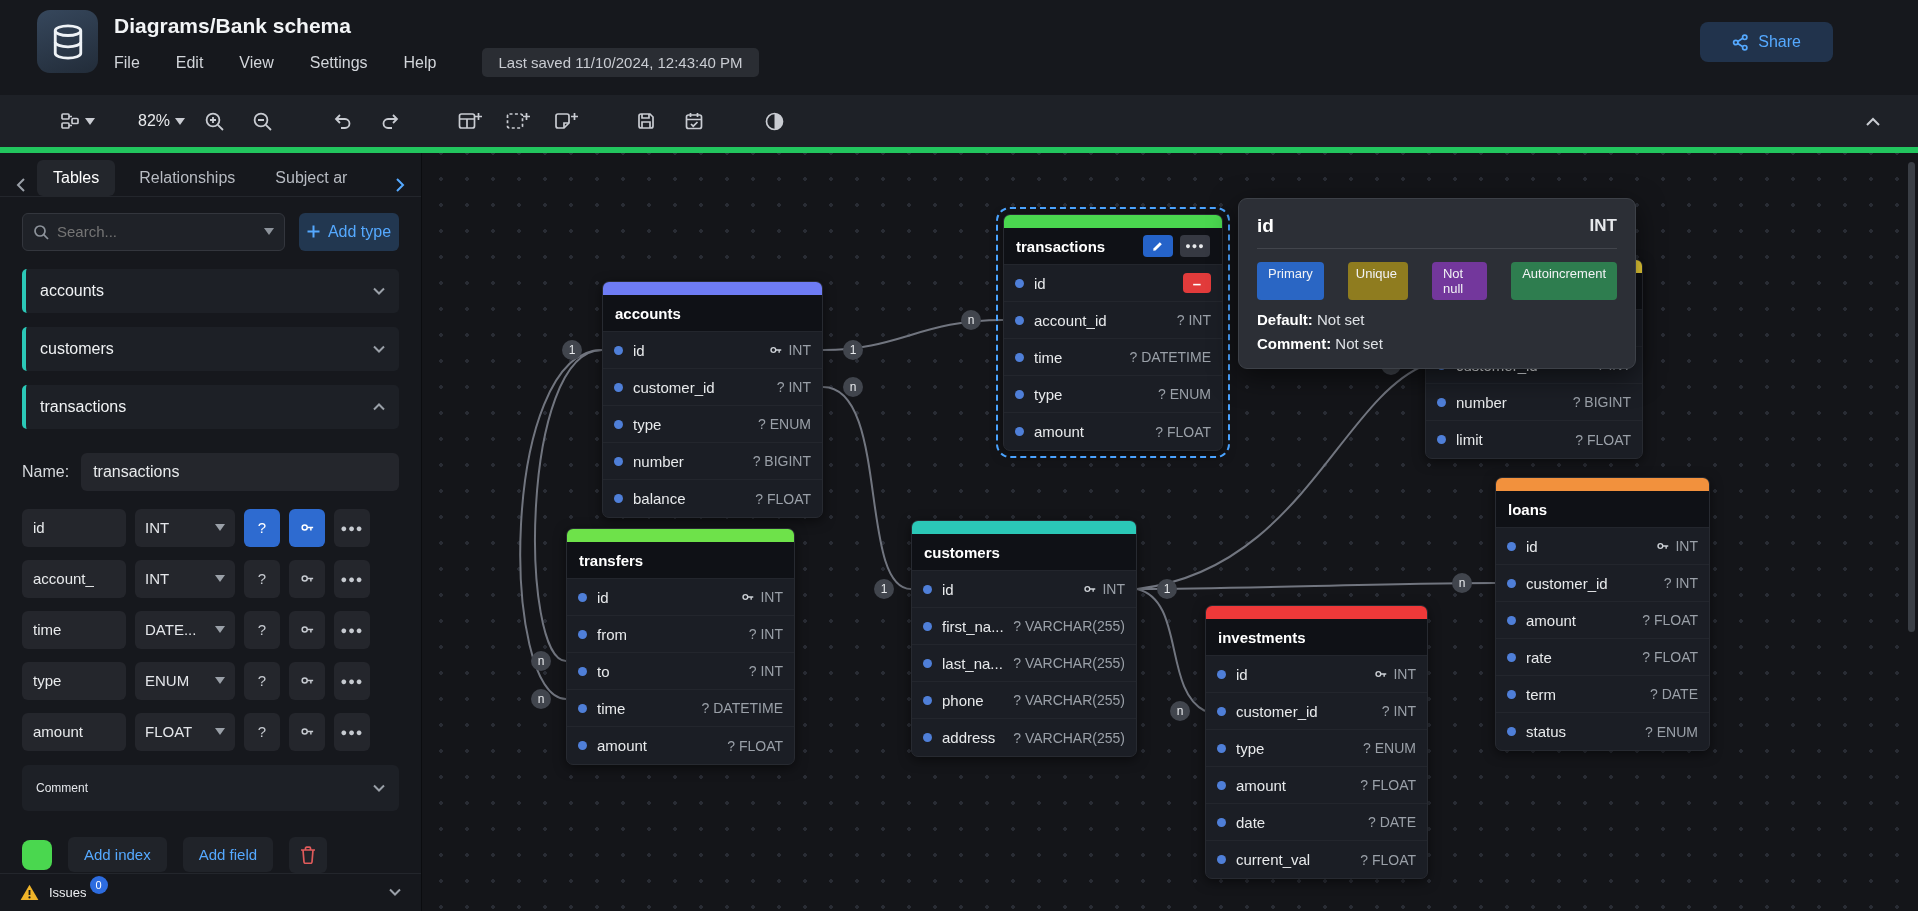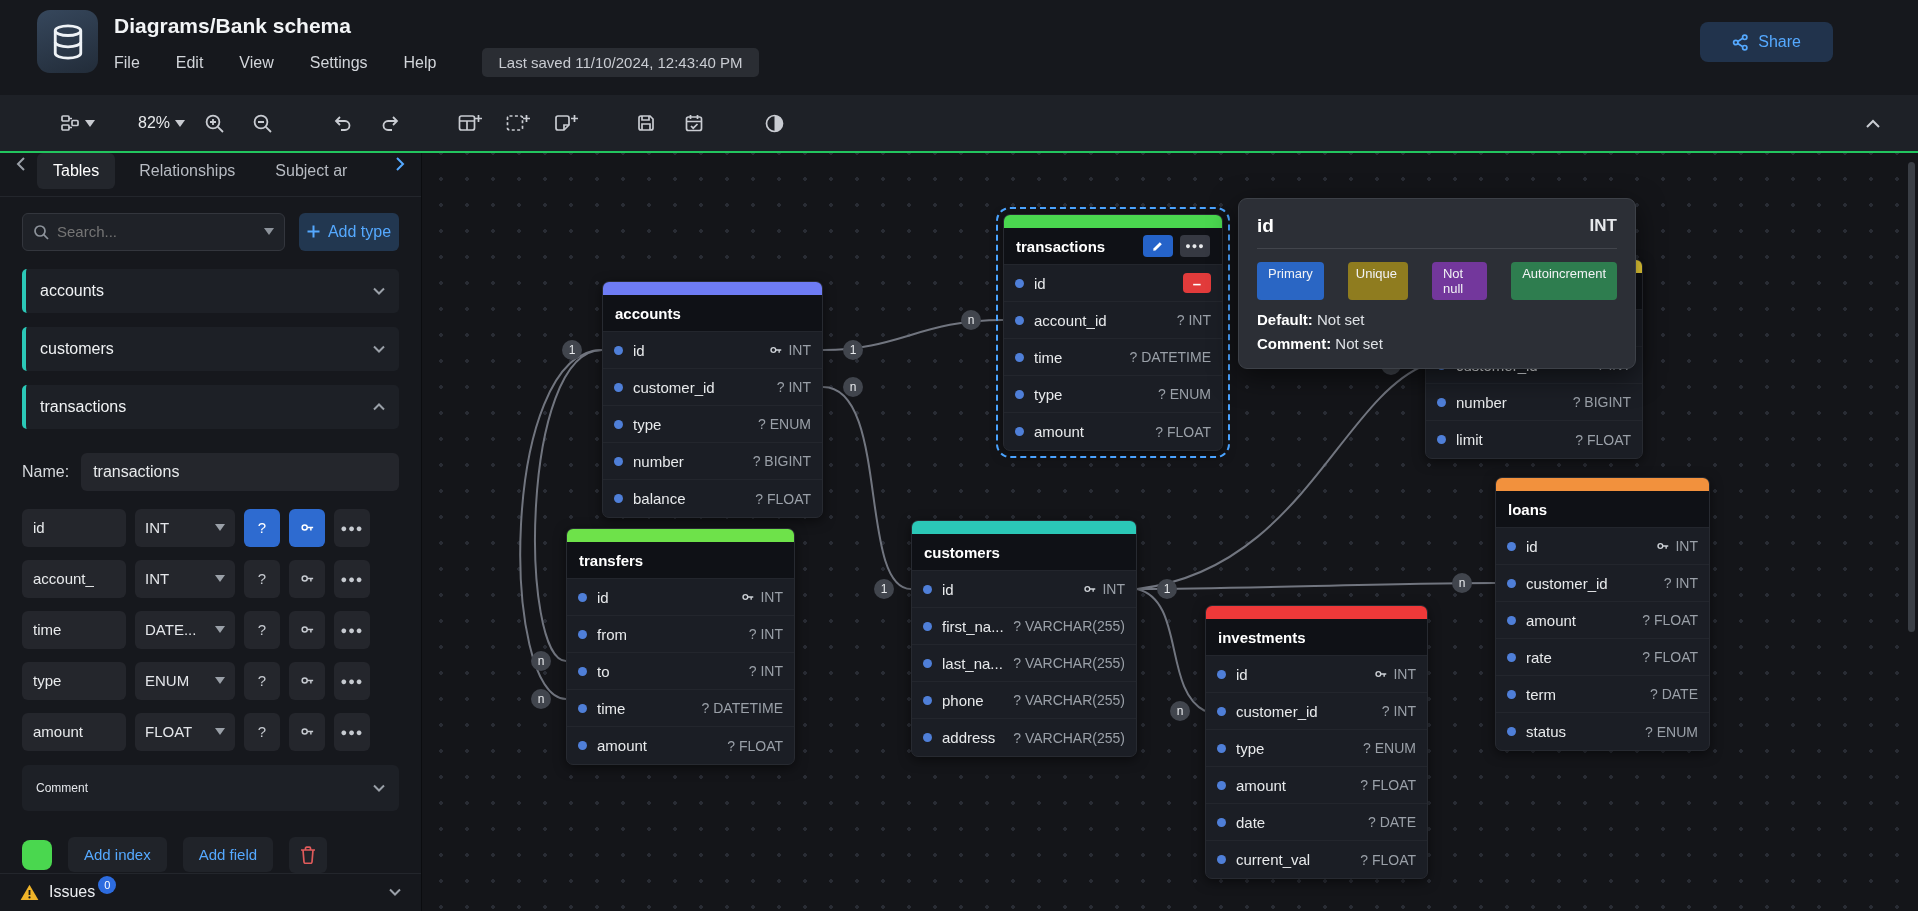--- a/index.html
+++ b/index.html
@@ -14,31 +14,31 @@
   .head-main { margin-left:114px; padding-top:14px; }
   .doc-title { font-size:21px; font-weight:bold; color:#f2f4f6; }
   .menubar { display:flex; align-items:center; gap:36px; margin-top:10px; font-size:16px; color:#d2d5da; }
   .menu-item { cursor:pointer; }
   .saved-chip { background:#2a2d33; border-radius:5px; padding:6px 16px; font-size:15px; color:#c9ccd2; margin-left:10px; }
   .share-btn { position:absolute; right:85px; top:22px; height:40px; padding:0 32px; border:none; border-radius:8px;
     background:#21334c; color:#55a9ff; font-size:16px; display:flex; align-items:center; gap:9px; cursor:pointer; font-family:inherit; }
 
   
   .toolbar { position:absolute; left:0; top:95px; width:100%; height:58px; background:#1e2127; z-index:20;
-    border-bottom:2px solid #22c55e; display:flex; align-items:center; padding:0 26px 0 58px; gap:10px; }
+    border-bottom:6px solid #22c55e; display:flex; align-items:center; padding:0 26px 0 58px; gap:10px; }
   .tool-btn { height:38px; min-width:38px; border:none; background:transparent; color:#c9ccd2; border-radius:6px;
     display:flex; align-items:center; justify-content:center; gap:5px; cursor:pointer; font-size:16px; font-family:inherit; }
   .tool-gap { width:22px; }
   .zoom-label { font-size:16px; color:#e8eaec; }
   .collapse-btn { margin-left:auto; }
 
   
   .sidebar { position:absolute; left:0; top:153px; bottom:0; width:422px; background:#16181d; z-index:15;
     border-right:1px solid #0b0c0f; display:flex; flex-direction:column; overflow:hidden; }
-  .tabs-row { height:52px; display:flex; align-items:flex-start; padding:0 12px; gap:8px; border-bottom:1px solid #23262c; }
+  .tabs-row { height:52px; display:flex; align-items:flex-end; padding:0 12px; gap:8px; border-bottom:1px solid #23262c; }
   .tab { padding:9px 16px; border-radius:6px; font-size:16px; color:#b7bbc2; cursor:pointer; white-space:nowrap; }
   .tab.active { background:#23262c; color:#ffffff; }
   .chev-btn { background:none; border:none; color:#9aa0a8; cursor:pointer; display:flex; align-items:center; padding:4px; }
   .chev-btn.accent { color:#55a9ff; margin-left:auto; }
 
   .search-row { display:flex; gap:14px; padding:16px 22px 6px 22px; }
   .search-box { flex:1; height:38px; background:#1f2228; border:1px solid #33363d; border-radius:6px;
     display:flex; align-items:center; padding:0 10px; gap:8px; }
   .search-box input { flex:1; min-width:0; background:transparent; border:none; outline:none; color:#e8eaec; font-size:15px; font-family:inherit; }
   .add-table-btn { width:148px; height:38px; border:none; border-radius:6px; background:#223750; color:#55a9ff;
@@ -68,21 +68,21 @@
     padding:0 14px; margin-top:14px; cursor:pointer; }
   .comment-row span { font-size:12px; color:#e4e6ea; }
   .comment-row .chev { margin-left:auto; color:#9aa0a8; }
   .actions-row { display:flex; align-items:center; gap:16px; margin-top:26px; }
   .swatch { width:30px; height:30px; border-radius:8px; cursor:pointer; }
   .link-btn { padding:9px 16px; border:none; border-radius:6px; background:#202329; color:#55a9ff; font-size:15px; cursor:pointer; font-family:inherit; }
   .trash-btn { width:38px; height:36px; border:none; border-radius:6px; background:#202329; display:flex;
     align-items:center; justify-content:center; cursor:pointer; }
 
   .issues-bar { margin-top:auto; border-top:1px solid #23262c; height:46px; display:flex; align-items:center; padding:0 20px; }
-  .issues-label { font-size:16px; color:#eceef1; margin-left:10px; }
+  .issues-label { font-size:13px; color:#eceef1; margin-left:10px; }
   .issues-badge { min-width:18px; height:18px; border-radius:50%; background:#2d6cdf; color:#fff; font-size:11px;
     display:flex; align-items:center; justify-content:center; margin-left:3px; transform:translateY(-7px); }
   .issues-bar .chev { margin-left:auto; color:#9aa0a8; }
   .side-scroll { position:absolute; right:3px; top:162px; width:7px; height:470px; background:#3a3e45; border-radius:4px; z-index:16; }
 
   
   .canvas { position:absolute; inset:0; z-index:1; background-color:#141519;
     background-image:radial-gradient(circle,#292c34 1.6px, transparent 1.6px);
     background-size:26px 26px; background-position:12px 10px; }
   #edges { position:absolute; inset:0; width:100%; height:100%; }

